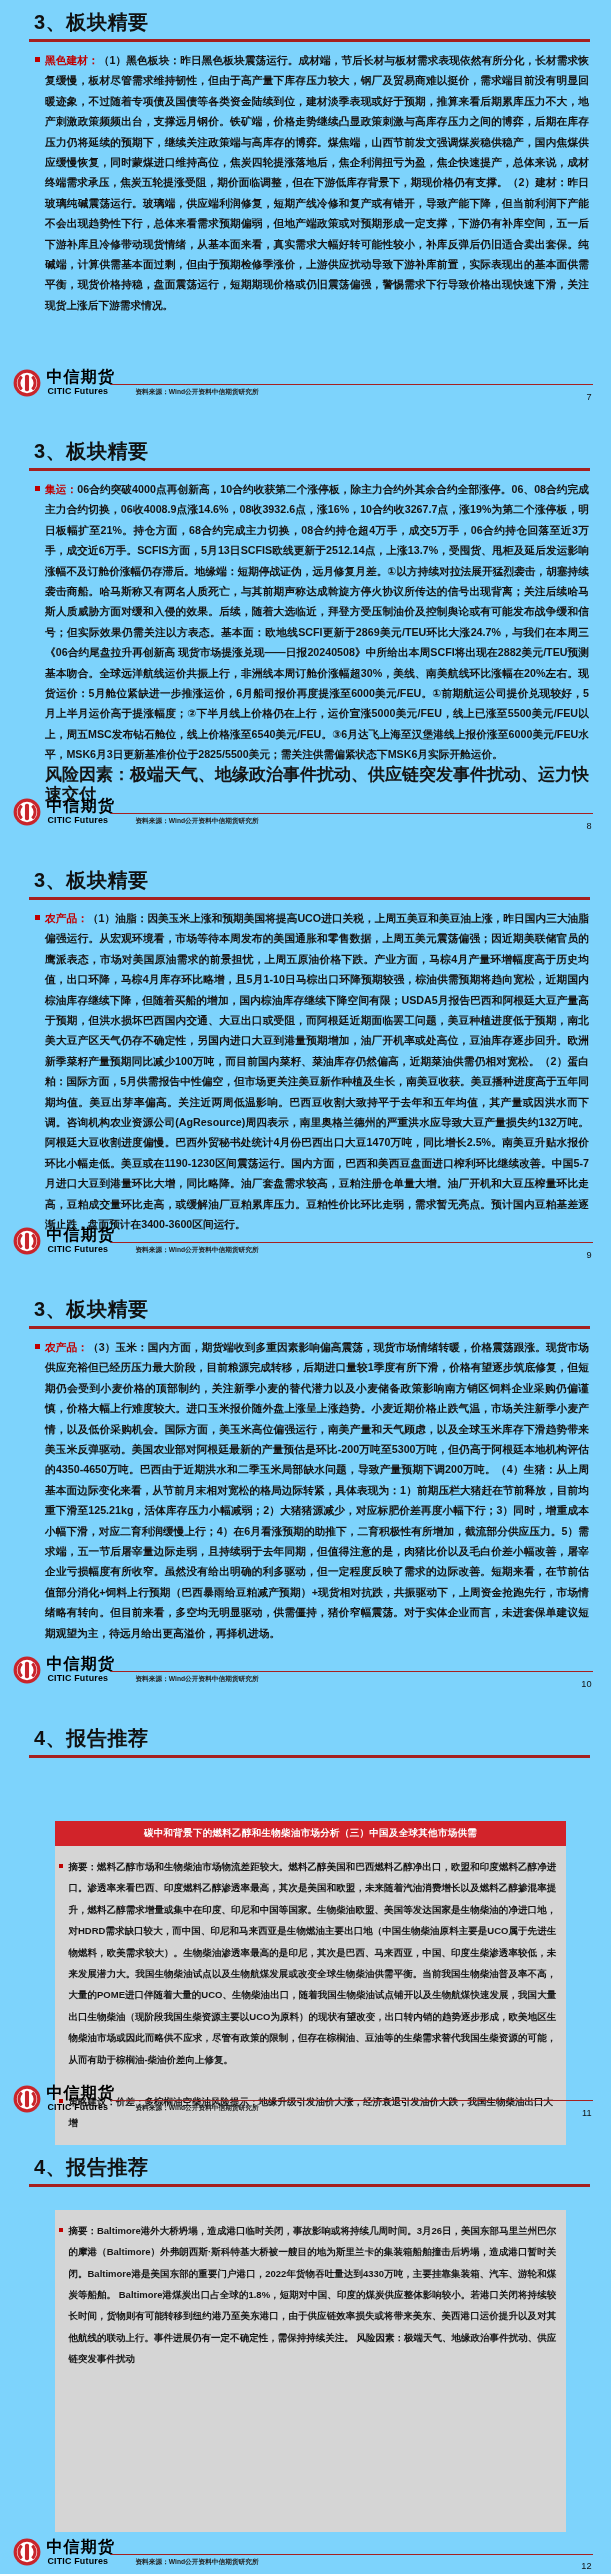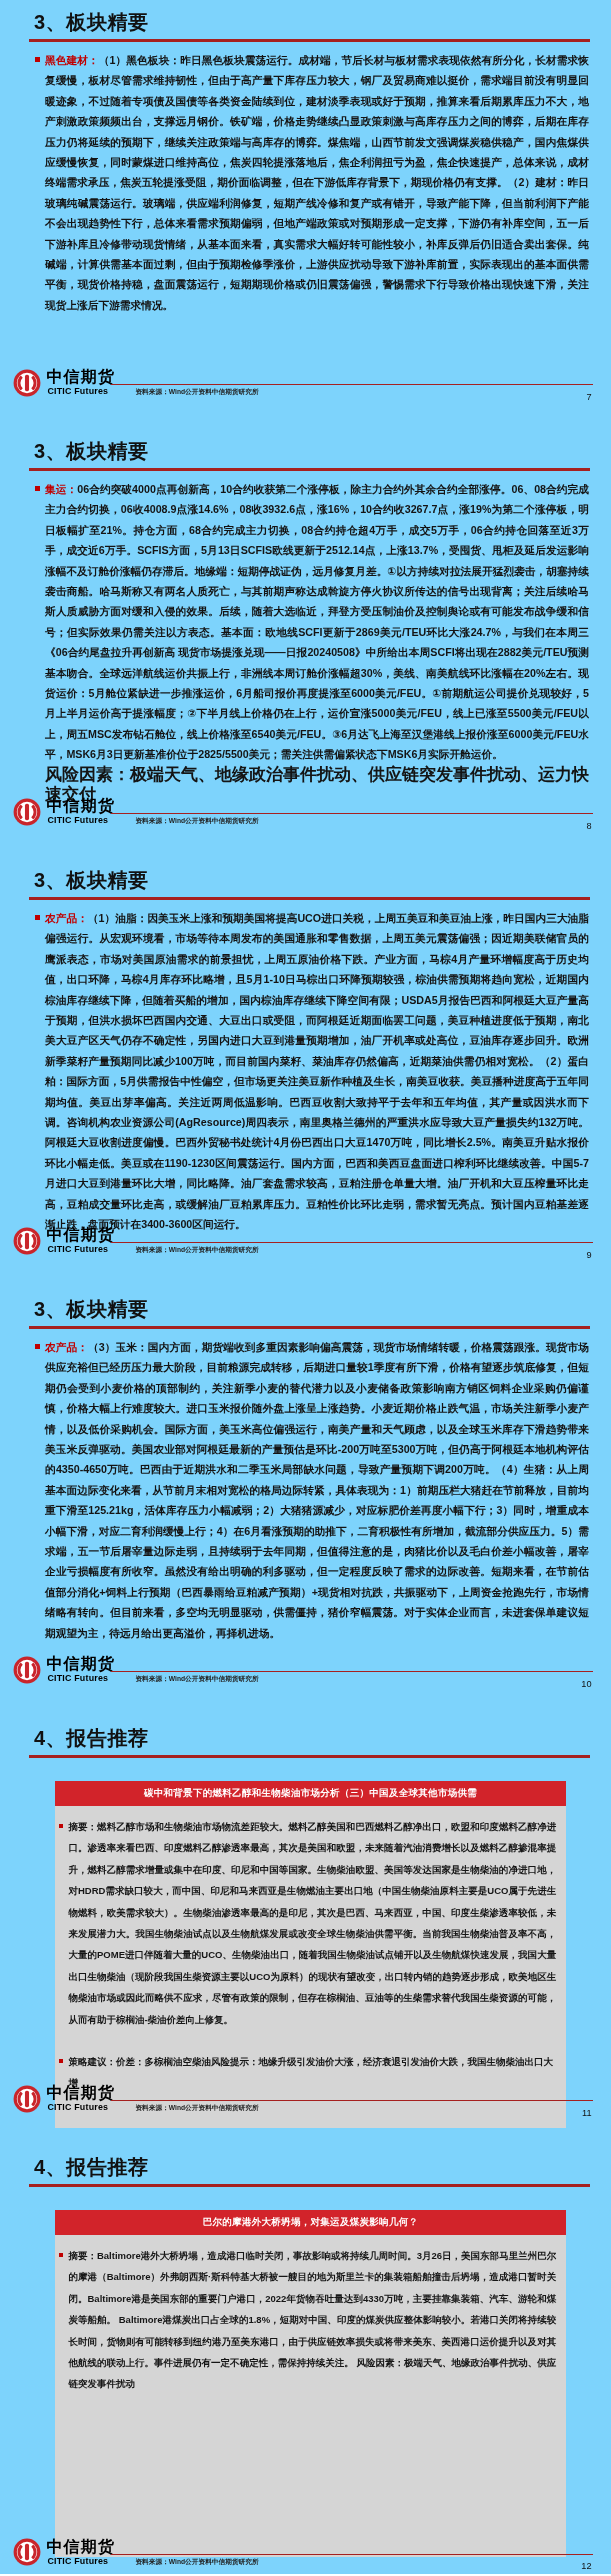--- a/index.html
+++ b/index.html
@@ -7,21 +7,21 @@
   .page{position:relative;width:611px;height:429px;background:#7dd3fc;overflow:hidden;}
   .page-title{position:absolute;left:34px;top:8.6px;font-size:20px;font-weight:bold;color:#111;letter-spacing:0.6px;}
   .rule{position:absolute;left:29px;right:21px;top:39px;height:3.1px;background:#A6201F;}
   .content{position:absolute;left:45px;right:22px;top:50px;}
   .para{position:relative;font-size:10.7px;line-height:20.4px;color:#141414;text-align:justify;font-weight:bold;}
   .sq{position:absolute;left:-10.4px;top:7.3px;width:4.9px;height:4.9px;background:#C00000;}
   .blabel{color:#C00000;margin-top:32px;}
   .risk{font-size:17px;line-height:20.4px;color:#141414;font-weight:bold;text-align:justify;}
   
   .report-box{position:absolute;left:55px;width:511px;top:65px;}
-  .banner{background:#D2232A;color:#ffffff;font-weight:bold;font-size:9.5px;text-align:center;padding:6.1px 4.9px;letter-spacing:0.3px;}
+  .banner{background:#D2232A;color:#ffffff;font-weight:bold;font-size:9.5px;text-align:center;padding:6.1px 4.9px;letter-spacing:0.3px;margin-top:40px;}
   .graybox{background:#D5D5D5;padding:9.8px 9.8px 0 13.4px;height:322px;box-sizing:border-box;}
   .summary{position:relative;font-size:9.5px;line-height:21.4px;color:#161616;text-align:justify;font-weight:bold;}
   .summary .sq{left:-9.8px;top:8px;width:4.3px;height:4.3px;}
   .slabel{font-weight:bold;}
   .strategy{margin-top:21px;text-align:left;}
   
   .footer{position:absolute;left:13.4px;right:18.3px;bottom:27px;height:35px;}
   .page-last .footer{bottom:2.4px;}
   .footer .logo{position:absolute;left:0;top:1.8px;width:28px;height:28px;}
   .brand-cn{position:absolute;left:33px;top:0;font-size:16px;font-weight:bold;color:#000;font-family:"Liberation Serif","DejaVu Serif",serif;letter-spacing:1.2px;white-space:nowrap;}
@@ -157,21 +157,20 @@
     <div class="fline"></div>
     <div class="fsource">资料来源：Wind公开资料中信期货研究所</div>
     <div class="fpage">11</div>
   </div>
 </div>
 
 <div class="page page-last">
   <div class="page-title">4、报告推荐</div>
   <div class="rule"></div>
   <div class="report-box">
-    <div class="banner">巴尔的摩港外大桥坍塌，对集运及煤炭影响几何？</div>
     <div class="graybox">
       <div class="summary">
         <span class="sq"></span><span class="slabel">摘要：</span><span>Baltimore港外大桥坍塌，造成港口临时关闭，事故影响或将持续几周时间。3月26日，美国东部马里兰州巴尔的摩港（Baltimore）外弗朗西斯·斯科特基大桥被一艘目的地为斯里兰卡的集装箱船舶撞击后坍塌，造成港口暂时关闭。Baltimore港是美国东部的重要门户港口，2022年货物吞吐量达到4330万吨，主要挂靠集装箱、汽车、游轮和煤炭等船舶。 Baltimore港煤炭出口占全球的1.8%，短期对中国、印度的煤炭供应整体影响较小。若港口关闭将持续较长时间，货物则有可能转移到纽约港乃至美东港口，由于供应链效率损失或将带来美东、美西港口运价提升以及对其他航线的联动上行。事件进展仍有一定不确定性，需保持持续关注。 风险因素：极端天气、地缘政治事件扰动、供应链突发事件扰动</span>
       </div>
     </div>
   </div>
   <div class="footer">
     <svg class="logo" viewBox="0 0 48 48">
       <circle cx="24" cy="24" r="23" fill="#C9252B"></circle>
       <circle cx="24" cy="24" r="17.5" fill="#ffffff"></circle>

